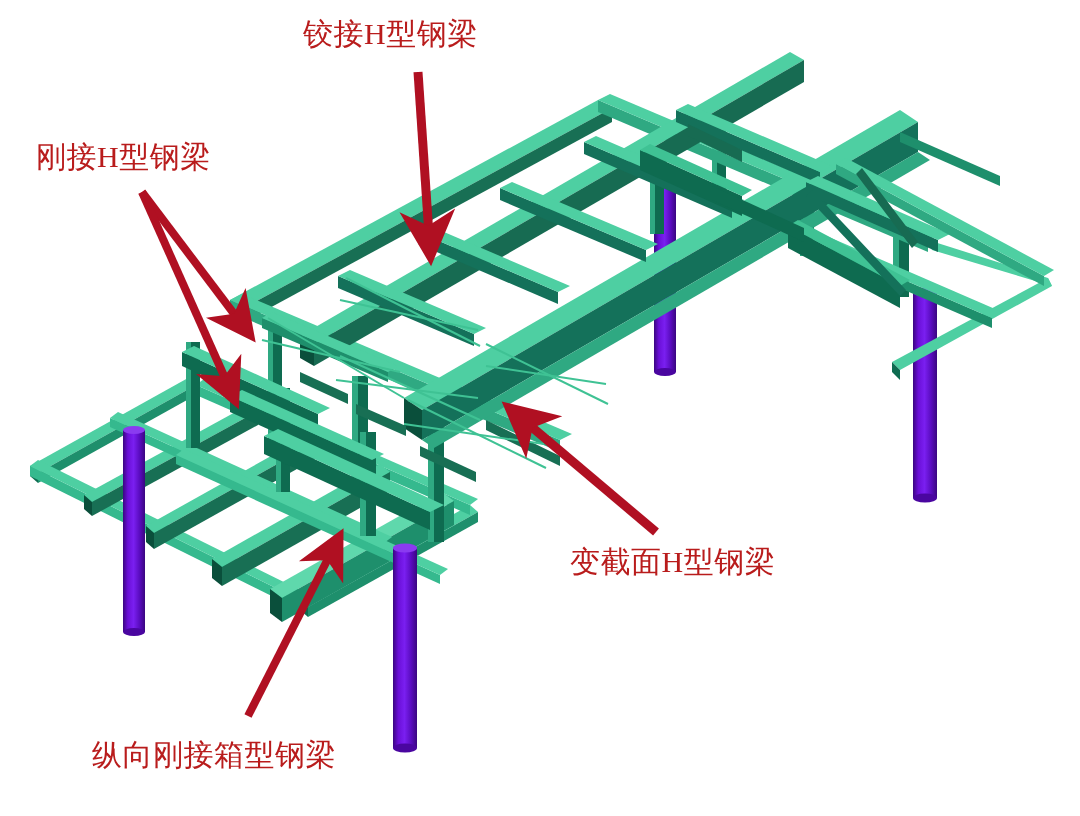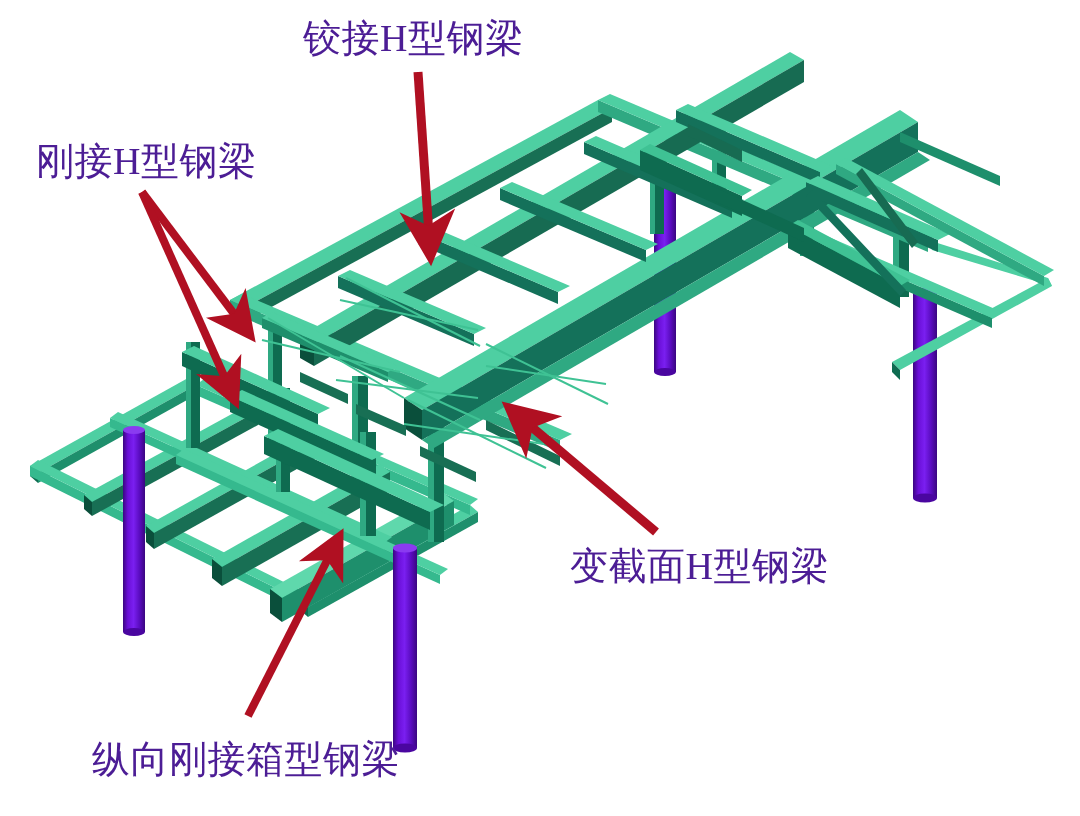--- a/index.html
+++ b/index.html
@@ -20,23 +20,23 @@
   }
   #scene-svg {
     position: absolute;
     left: 0;
     top: 0;
     width: 1080px;
     height: 816px;
   }
   .anno-label {
     position: absolute;
-    color: #4c1d95;
+    color: #b91c1c;
     font-family: "Liberation Serif", "DejaVu Serif", serif;
-    font-size: 38px;
+    font-size: 30px;
     line-height: 1.12;
     white-space: nowrap;
     letter-spacing: 0.5px;
     font-weight: 400;
   }
   #label-jiaojie  { left: 303px; top: 17px; }
   #label-gangjie  { left: 36px;  top: 140px; }
   #label-bianjie  { left: 570px; top: 545px; }
   #label-zongxiang{ left: 92px; top: 738px; }
 </style>

